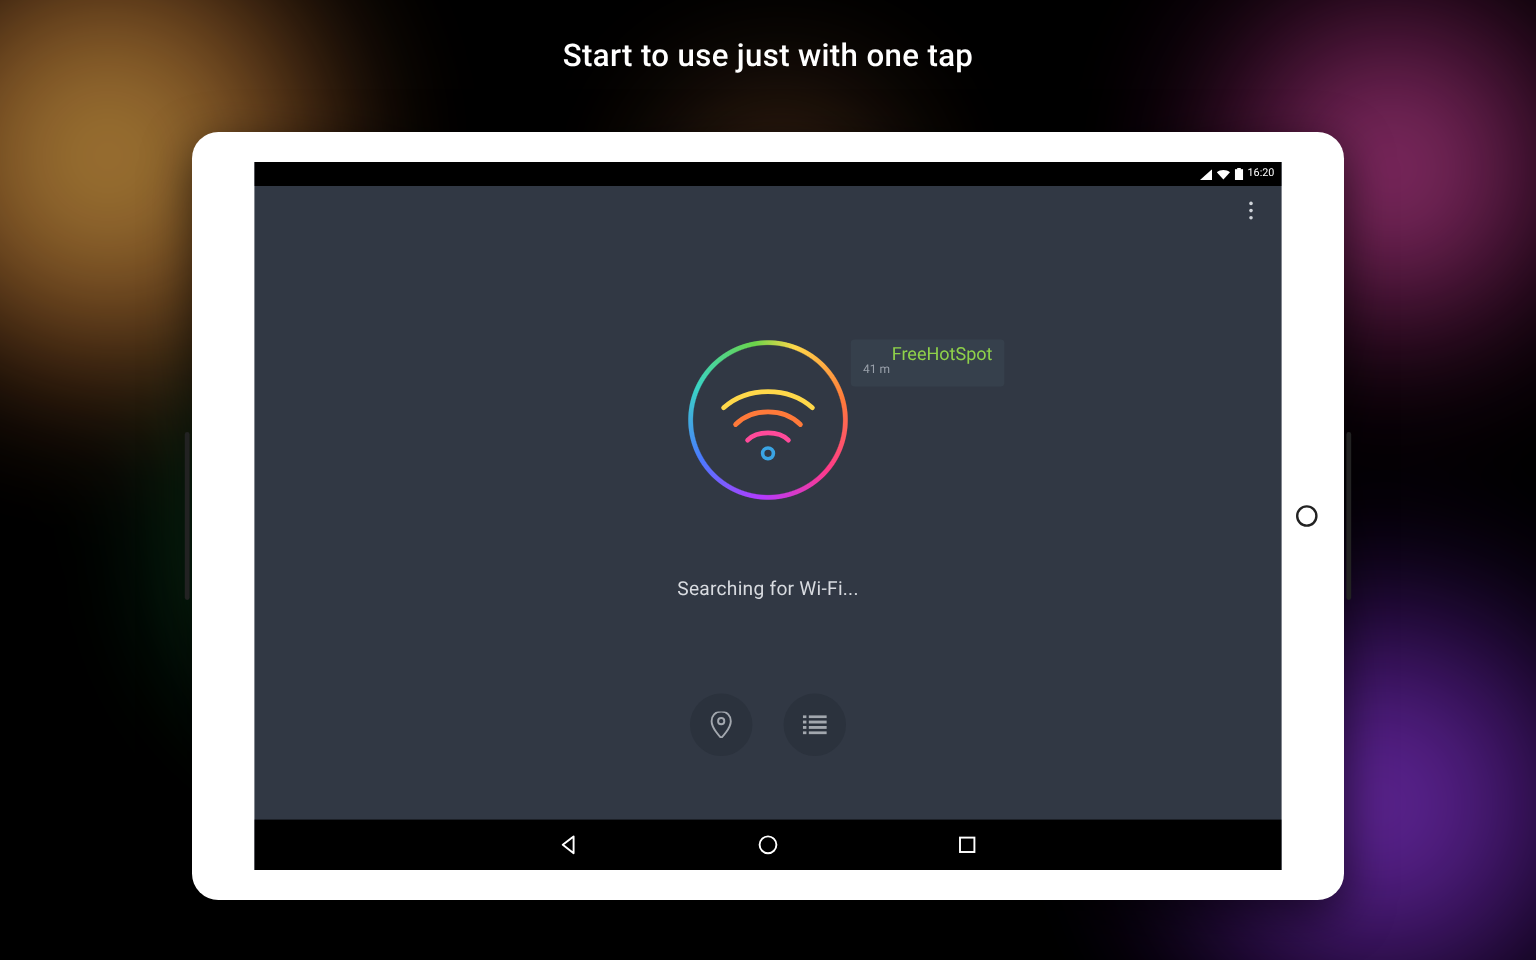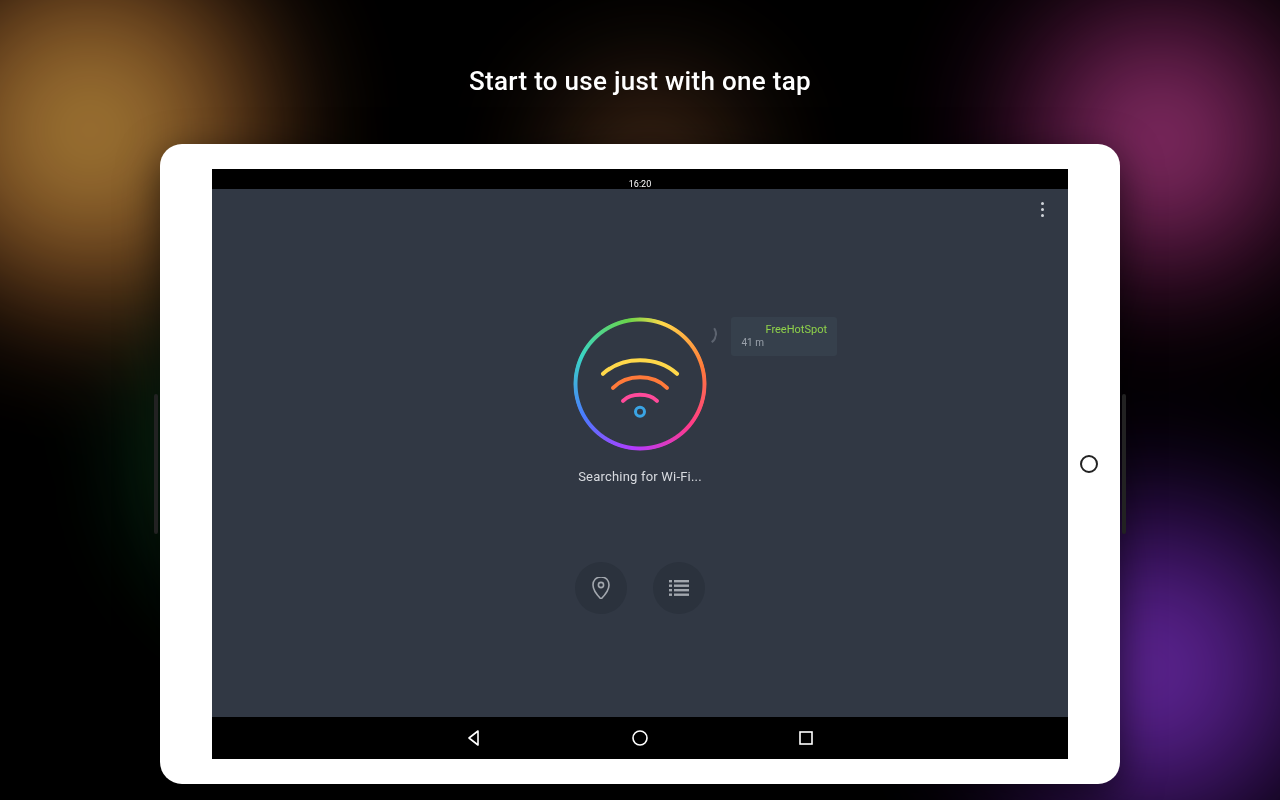--- a/index.html
+++ b/index.html
@@ -19,21 +19,21 @@
   .b3 { width: 360px; height: 360px; right: -60px; top: -40px; background: radial-gradient(circle, #c94a9a 0%, #3a0a2a 55%, transparent 75%); }
   .b4 { width: 420px; height: 420px; right: -80px; bottom: -80px; background: radial-gradient(circle, #8a3ad4 0%, #2a0a4a 55%, transparent 75%); }
   .b5 { width: 260px; height: 260px; left: 520px; top: 40px; background: radial-gradient(circle, #7a4a2a 0%, transparent 70%); }
 
   .headline {
     position: relative;
     z-index: 2;
     color: #fff;
     font-size: 26px;
     font-weight: 500;
-    margin-top: 66px;
+    margin-top: 32px;
     letter-spacing: 0.3px;
   }
 
   
   .tablet {
     position: relative;
     z-index: 2;
     margin-top: 48px;
     width: 960px;
     height: 640px;
@@ -70,21 +70,20 @@
   .statusbar {
     height: 20px;
     background: #000;
     display: flex;
     justify-content: flex-end;
     align-items: center;
     gap: 4px;
     padding: 0 6px;
     font-size: 9px;
     color: #fff;
-    flex-direction: column;
   }
   .statusbar svg { display: block; }
 
   
   .appbar {
     height: 40px;
     display: flex;
     justify-content: flex-end;
     align-items: center;
     padding-right: 16px;
@@ -126,26 +125,27 @@
   .wifi-arcs { position:absolute; left:50%; top:50%; transform:translate(-50%,-46%); }
 
   .tooltip {
     position: absolute;
     right: -112px; top: 18px;
     background: #36404c;
     padding: 6px 10px 7px;
     border-radius: 3px;
     min-width: 96px;
   }
-  .tooltip .name { color: #8fd24a; font-size: 11px; line-height: 13px; padding-left: 24px; }
+  .tooltip .name { color: #8fd24a; font-size: 15px; line-height: 13px; padding-left: 24px; }
   .tooltip .dist { color: #9aa1ab; font-size: 10px; line-height: 12px; margin-top:1px; }
 
   .status-text {
     color: #d8dbe0;
-    font-size: 13px;
+    font-size: 16px;
+    margin-top: 46px;
     letter-spacing: 0.2px;
   }
 
   
   .bottom-actions {
     display: flex;
     gap: 26px;
     margin-top: 78px;
   }
   .circ-btn {

